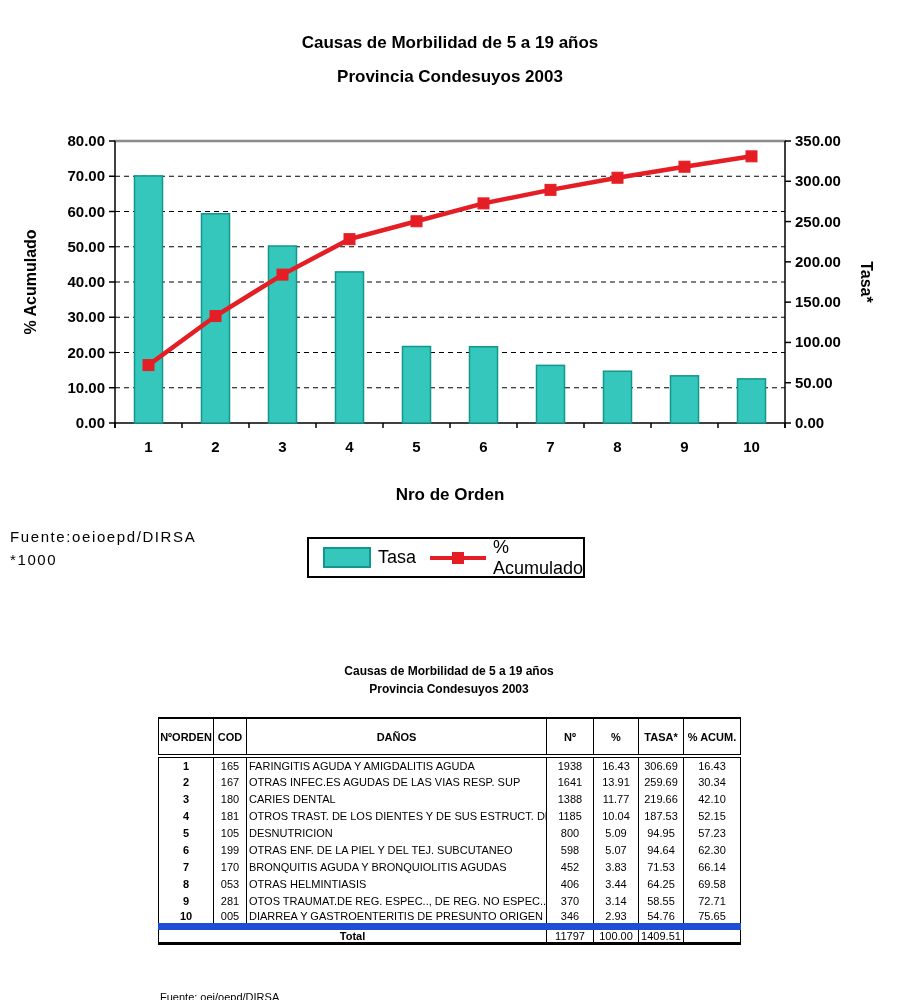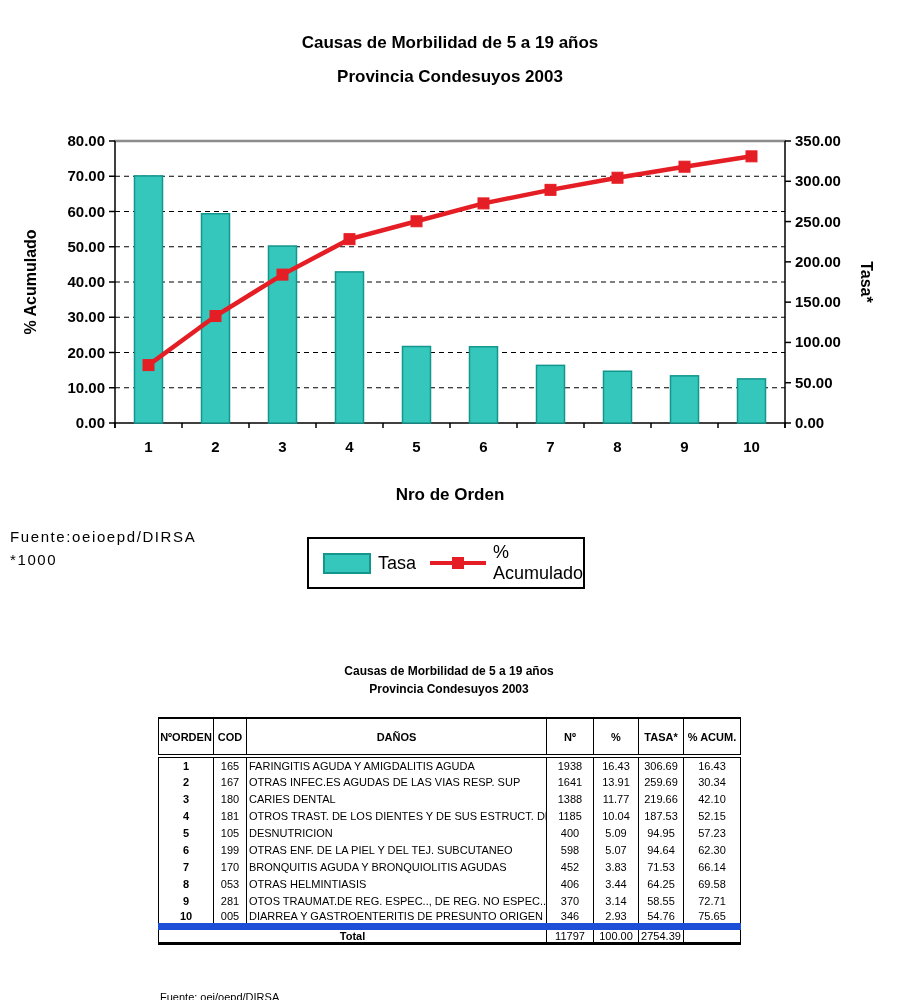--- a/index.html
+++ b/index.html
@@ -1,21 +1,21 @@
 <!DOCTYPE html>
 <html><head>
 <meta charset="utf-8">
 <style>
   * { margin:0; padding:0; box-sizing:border-box; }
   html,body { background:#fff; }
   body { width:900px; height:1000px; position:relative; font-family:"Liberation Sans",sans-serif; color:#000; overflow:hidden; }
   .chart-title { position:absolute; top:26px; left:0; width:900px; text-align:center; font-weight:bold; font-size:17px; line-height:34px; }
   #chart-svg { position:absolute; top:100px; left:0; }
   .src-small { position:absolute; left:10px; font-size:15px; letter-spacing:1.6px; }
-  .legend { position:absolute; left:307px; top:537px; width:278px; height:52px; border:2px solid #000; background:#fff; display:flex; align-items:center; padding-left:14px; }
+  .legend { position:absolute; left:307px; top:537px; width:278px; height:41px; border:2px solid #000; background:#fff; display:flex; align-items:center; padding-left:14px; }
   .legend .swatch { width:58px; height:21px; background:#35C7BC; border:2px solid #12968D; }
   .legend .lbl { font-size:18px; margin-left:7px; }
   .legend .linewrap { position:relative; width:56px; height:14px; margin-left:14px; flex:none; }
   .legend .linewrap .ln { position:absolute; top:5px; left:0; width:56px; height:4px; background:#E51E25; }
   .legend .linewrap .mk { position:absolute; top:1px; left:22px; width:12px; height:12px; background:#E51E25; }
   .tbl-title { position:absolute; left:158px; top:662px; width:582px; text-align:center; font-weight:bold; font-size:12px; line-height:18px; }
   table.data { position:absolute; left:158px; top:717px; width:582px; border-collapse:collapse; table-layout:fixed; border-top:2px solid #000; border-bottom:3px solid #000; border-left:1px solid #000; border-right:1px solid #000; }
   table.data th { border:1px solid #000; border-bottom:4px double #000; font-size:11px; font-weight:bold; height:38px; padding:0 1px; white-space:nowrap; overflow:hidden; }
   table.data td { border-left:1px solid #000; border-right:1px solid #000; font-size:11px; height:17px; padding:0 2px; white-space:nowrap; overflow:hidden; text-align:center; vertical-align:middle; }
   table.data td.danos { text-align:left; }
@@ -198,21 +198,21 @@
         <td class="danos">OTROS TRAST. DE LOS DIENTES Y DE SUS ESTRUCT. DE SOSTEN</td>
         <td>1185</td>
         <td>10.04</td>
         <td>187.53</td>
         <td>52.15</td>
       </tr>
       <tr>
         <td class="ord">5</td>
         <td>105</td>
         <td class="danos">DESNUTRICION</td>
-        <td>400</td>
+        <td>800</td>
         <td>5.09</td>
         <td>94.95</td>
         <td>57.23</td>
       </tr>
       <tr>
         <td class="ord">6</td>
         <td>199</td>
         <td class="danos">OTRAS ENF. DE LA PIEL Y DEL TEJ. SUBCUTANEO</td>
         <td>598</td>
         <td>5.07</td>
@@ -252,20 +252,20 @@
         <td class="danos">DIARREA Y GASTROENTERITIS DE PRESUNTO ORIGEN INFECCIOSO</td>
         <td>346</td>
         <td>2.93</td>
         <td>54.76</td>
         <td>75.65</td>
       </tr>
       <tr class="total">
         <td colspan="3" class="tlabel">Total</td>
         <td>11797</td>
         <td>100.00</td>
-        <td>2754.39</td>
+        <td>1409.51</td>
         <td></td>
       </tr>
     </tbody>
 </table>
 
 <div class="tbl-src" style="top:951px;">Fuente: oei/oepd/DIRSA</div>
 <div class="tbl-src" style="top:972px;">*x1000</div>
 
 </body></html>

